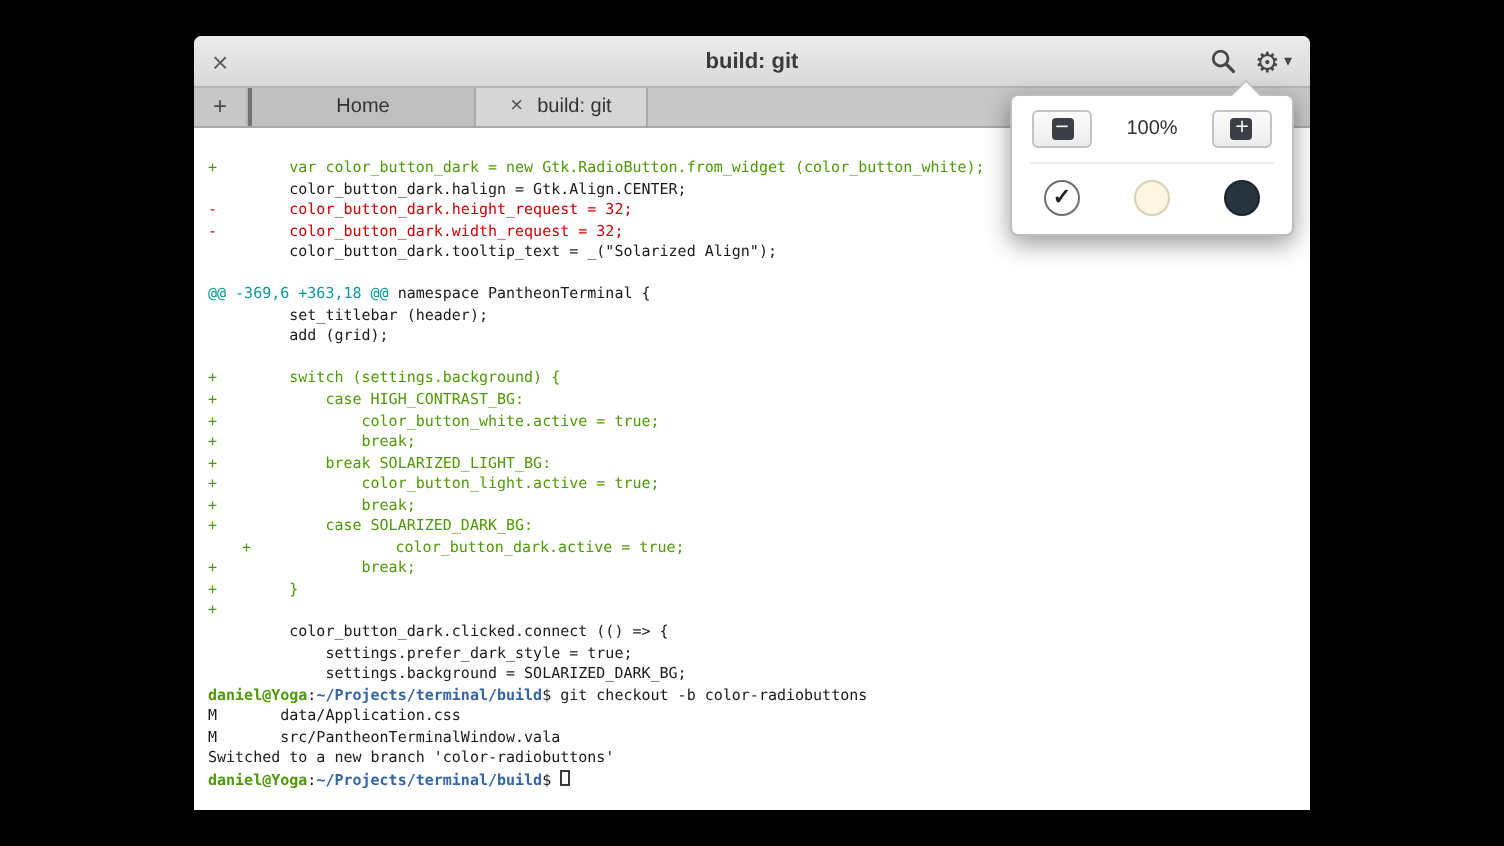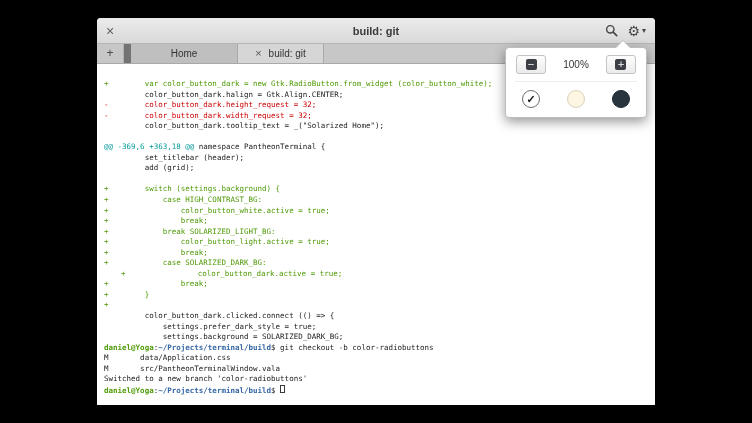--- a/index.html
+++ b/index.html
@@ -37,21 +37,21 @@
     display:flex; align-items:stretch;
   }
   .newtab-btn {
     width:27px; text-align:center; line-height:19px; font-size:12px; color:#4b4b4b;
     border-right:1px solid #b2b2b2; background:transparent;
   }
   .tab {
     display:flex; align-items:center; justify-content:center;
     font-size:10px; color:#333; border-right:1px solid #a9a9a9; white-space:nowrap;
   }
-  .tab.inactive { background:#bfbfbf; width:114px; border-left:7px solid #737373; }
+  .tab.inactive { background:#bfbfbf; width:114px; border-left:2px solid #737373; }
   .tab.active   { background:#d6d6d6; width:86px; }
   .tab-close { margin-right:7px; font-size:11px; line-height:11px; color:#555; }
   
   .terminal {
     position:absolute; top:47px; left:0; right:0; bottom:0;
     background:#fff; padding:14px 0 0 7px; overflow:hidden;
     font-family:"DejaVu Sans Mono", monospace;
     font-size:7.5px; line-height:10.55px; color:#1a1a1a;
   }
   .tline { white-space:pre; height:10.55px; }
@@ -130,21 +130,21 @@
           <span>build: git</span>
         </div>
       </div>
   </div>
 
   <div class="terminal">
       <div class="tline"><span style="color: rgb(78, 154, 6);">+        var color_button_dark = new Gtk.RadioButton.from_widget (color_button_white);</span></div>
       <div class="tline"><span style="color: rgb(26, 26, 26);">         color_button_dark.halign = Gtk.Align.CENTER;</span></div>
       <div class="tline"><span style="color: rgb(204, 0, 0);">-        color_button_dark.height_request = 32;</span></div>
       <div class="tline"><span style="color: rgb(204, 0, 0);">-        color_button_dark.width_request = 32;</span></div>
-      <div class="tline"><span style="color: rgb(26, 26, 26);">         color_button_dark.tooltip_text = _("Solarized Home");</span></div>
+      <div class="tline"><span style="color: rgb(26, 26, 26);">         color_button_dark.tooltip_text = _("Solarized Align");</span></div>
       <div class="tline">&nbsp;</div>
       <div class="tline"><span style="color: rgb(6, 152, 154);">@@ -369,6 +363,18 @@</span><span style="color: rgb(26, 26, 26);"> namespace PantheonTerminal {</span></div>
       <div class="tline"><span style="color: rgb(26, 26, 26);">         set_titlebar (header);</span></div>
       <div class="tline"><span style="color: rgb(26, 26, 26);">         add (grid);</span></div>
       <div class="tline">&nbsp;</div>
       <div class="tline"><span style="color: rgb(78, 154, 6);">+        switch (settings.background) {</span></div>
       <div class="tline"><span style="color: rgb(78, 154, 6);">+            case HIGH_CONTRAST_BG:</span></div>
       <div class="tline"><span style="color: rgb(78, 154, 6);">+                color_button_white.active = true;</span></div>
       <div class="tline"><span style="color: rgb(78, 154, 6);">+                break;</span></div>
       <div class="tline"><span style="color: rgb(78, 154, 6);">+            break SOLARIZED_LIGHT_BG:</span></div>

